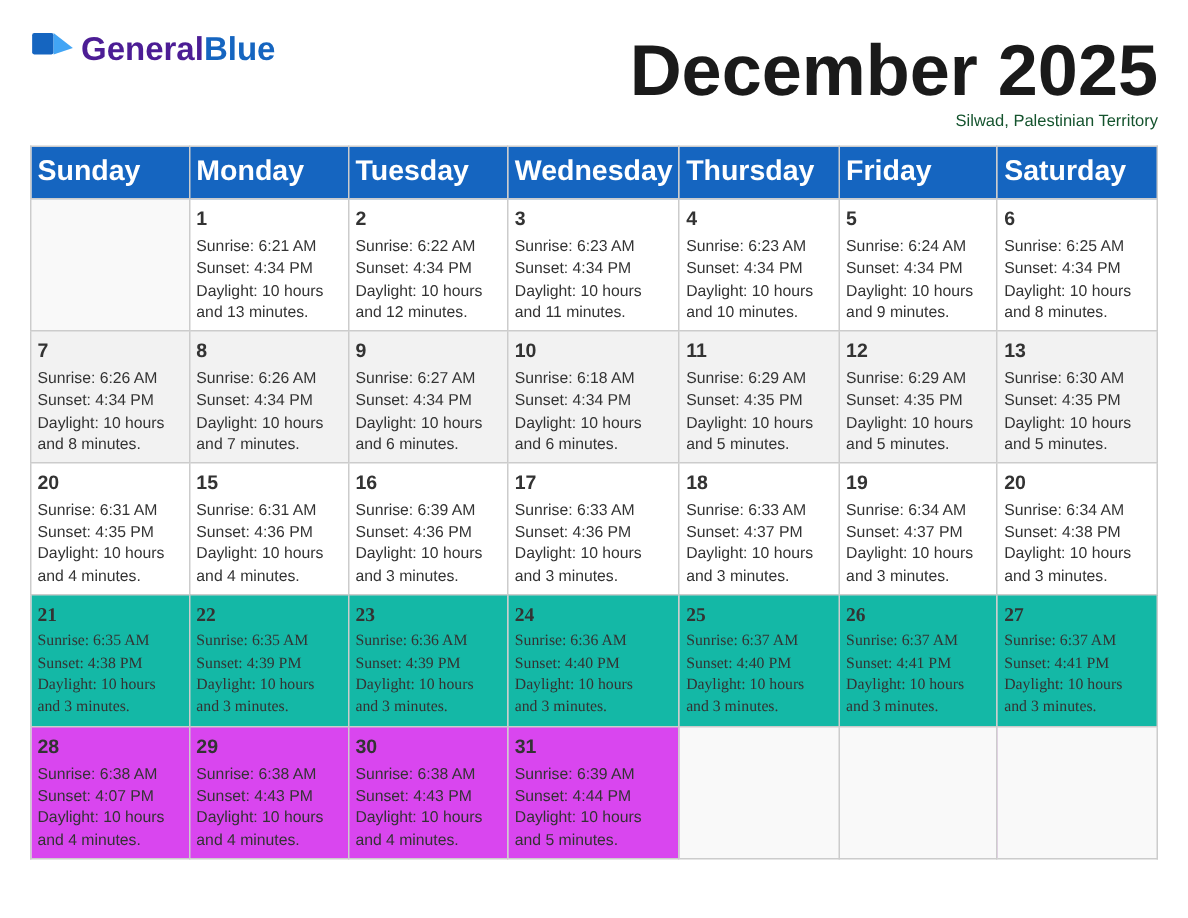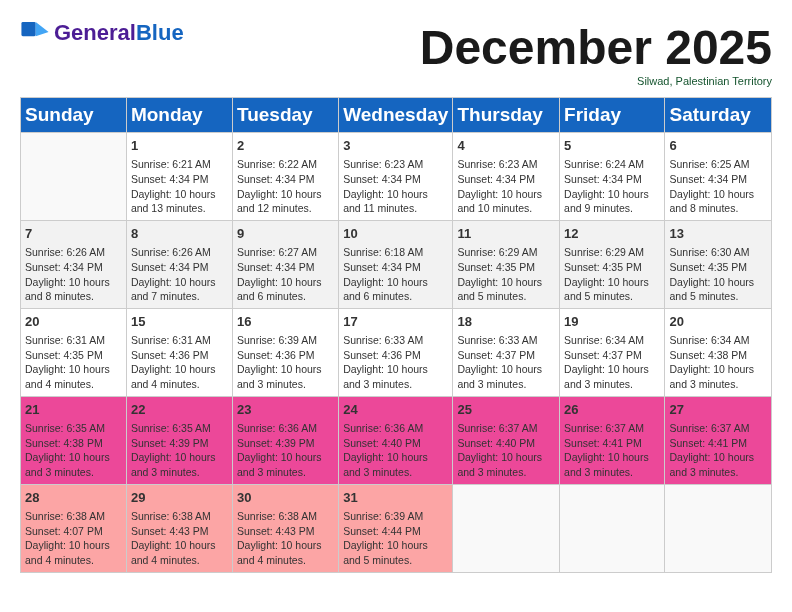--- a/index.html
+++ b/index.html
@@ -252,21 +252,21 @@
           <div>and 3 minutes.</div>
         </td>
         <td>
           <span class="day-num">20</span>
           <div>Sunrise: 6:34 AM</div>
           <div>Sunset: 4:38 PM</div>
           <div>Daylight: 10 hours</div>
           <div>and 3 minutes.</div>
         </td>
       </tr>
-      <tr style="background: #ec4899;">
+      <tr style="background: #14b8a6; font-family: Liberation Serif, serif;">
         <td>
           <span class="day-num">21</span>
           <div>Sunrise: 6:35 AM</div>
           <div>Sunset: 4:38 PM</div>
           <div>Daylight: 10 hours</div>
           <div>and 3 minutes.</div>
         </td>
         <td>
           <span class="day-num">22</span>
           <div>Sunrise: 6:35 AM</div>
@@ -303,21 +303,21 @@
           <div>and 3 minutes.</div>
         </td>
         <td>
           <span class="day-num">27</span>
           <div>Sunrise: 6:37 AM</div>
           <div>Sunset: 4:41 PM</div>
           <div>Daylight: 10 hours</div>
           <div>and 3 minutes.</div>
         </td>
       </tr>
-      <tr style="background: #fca5a5;">
+      <tr style="background: #d946ef;">
         <td>
           <span class="day-num">28</span>
           <div>Sunrise: 6:38 AM</div>
           <div>Sunset: 4:07 PM</div>
           <div>Daylight: 10 hours</div>
           <div>and 4 minutes.</div>
         </td>
         <td>
           <span class="day-num">29</span>
           <div>Sunrise: 6:38 AM</div>

